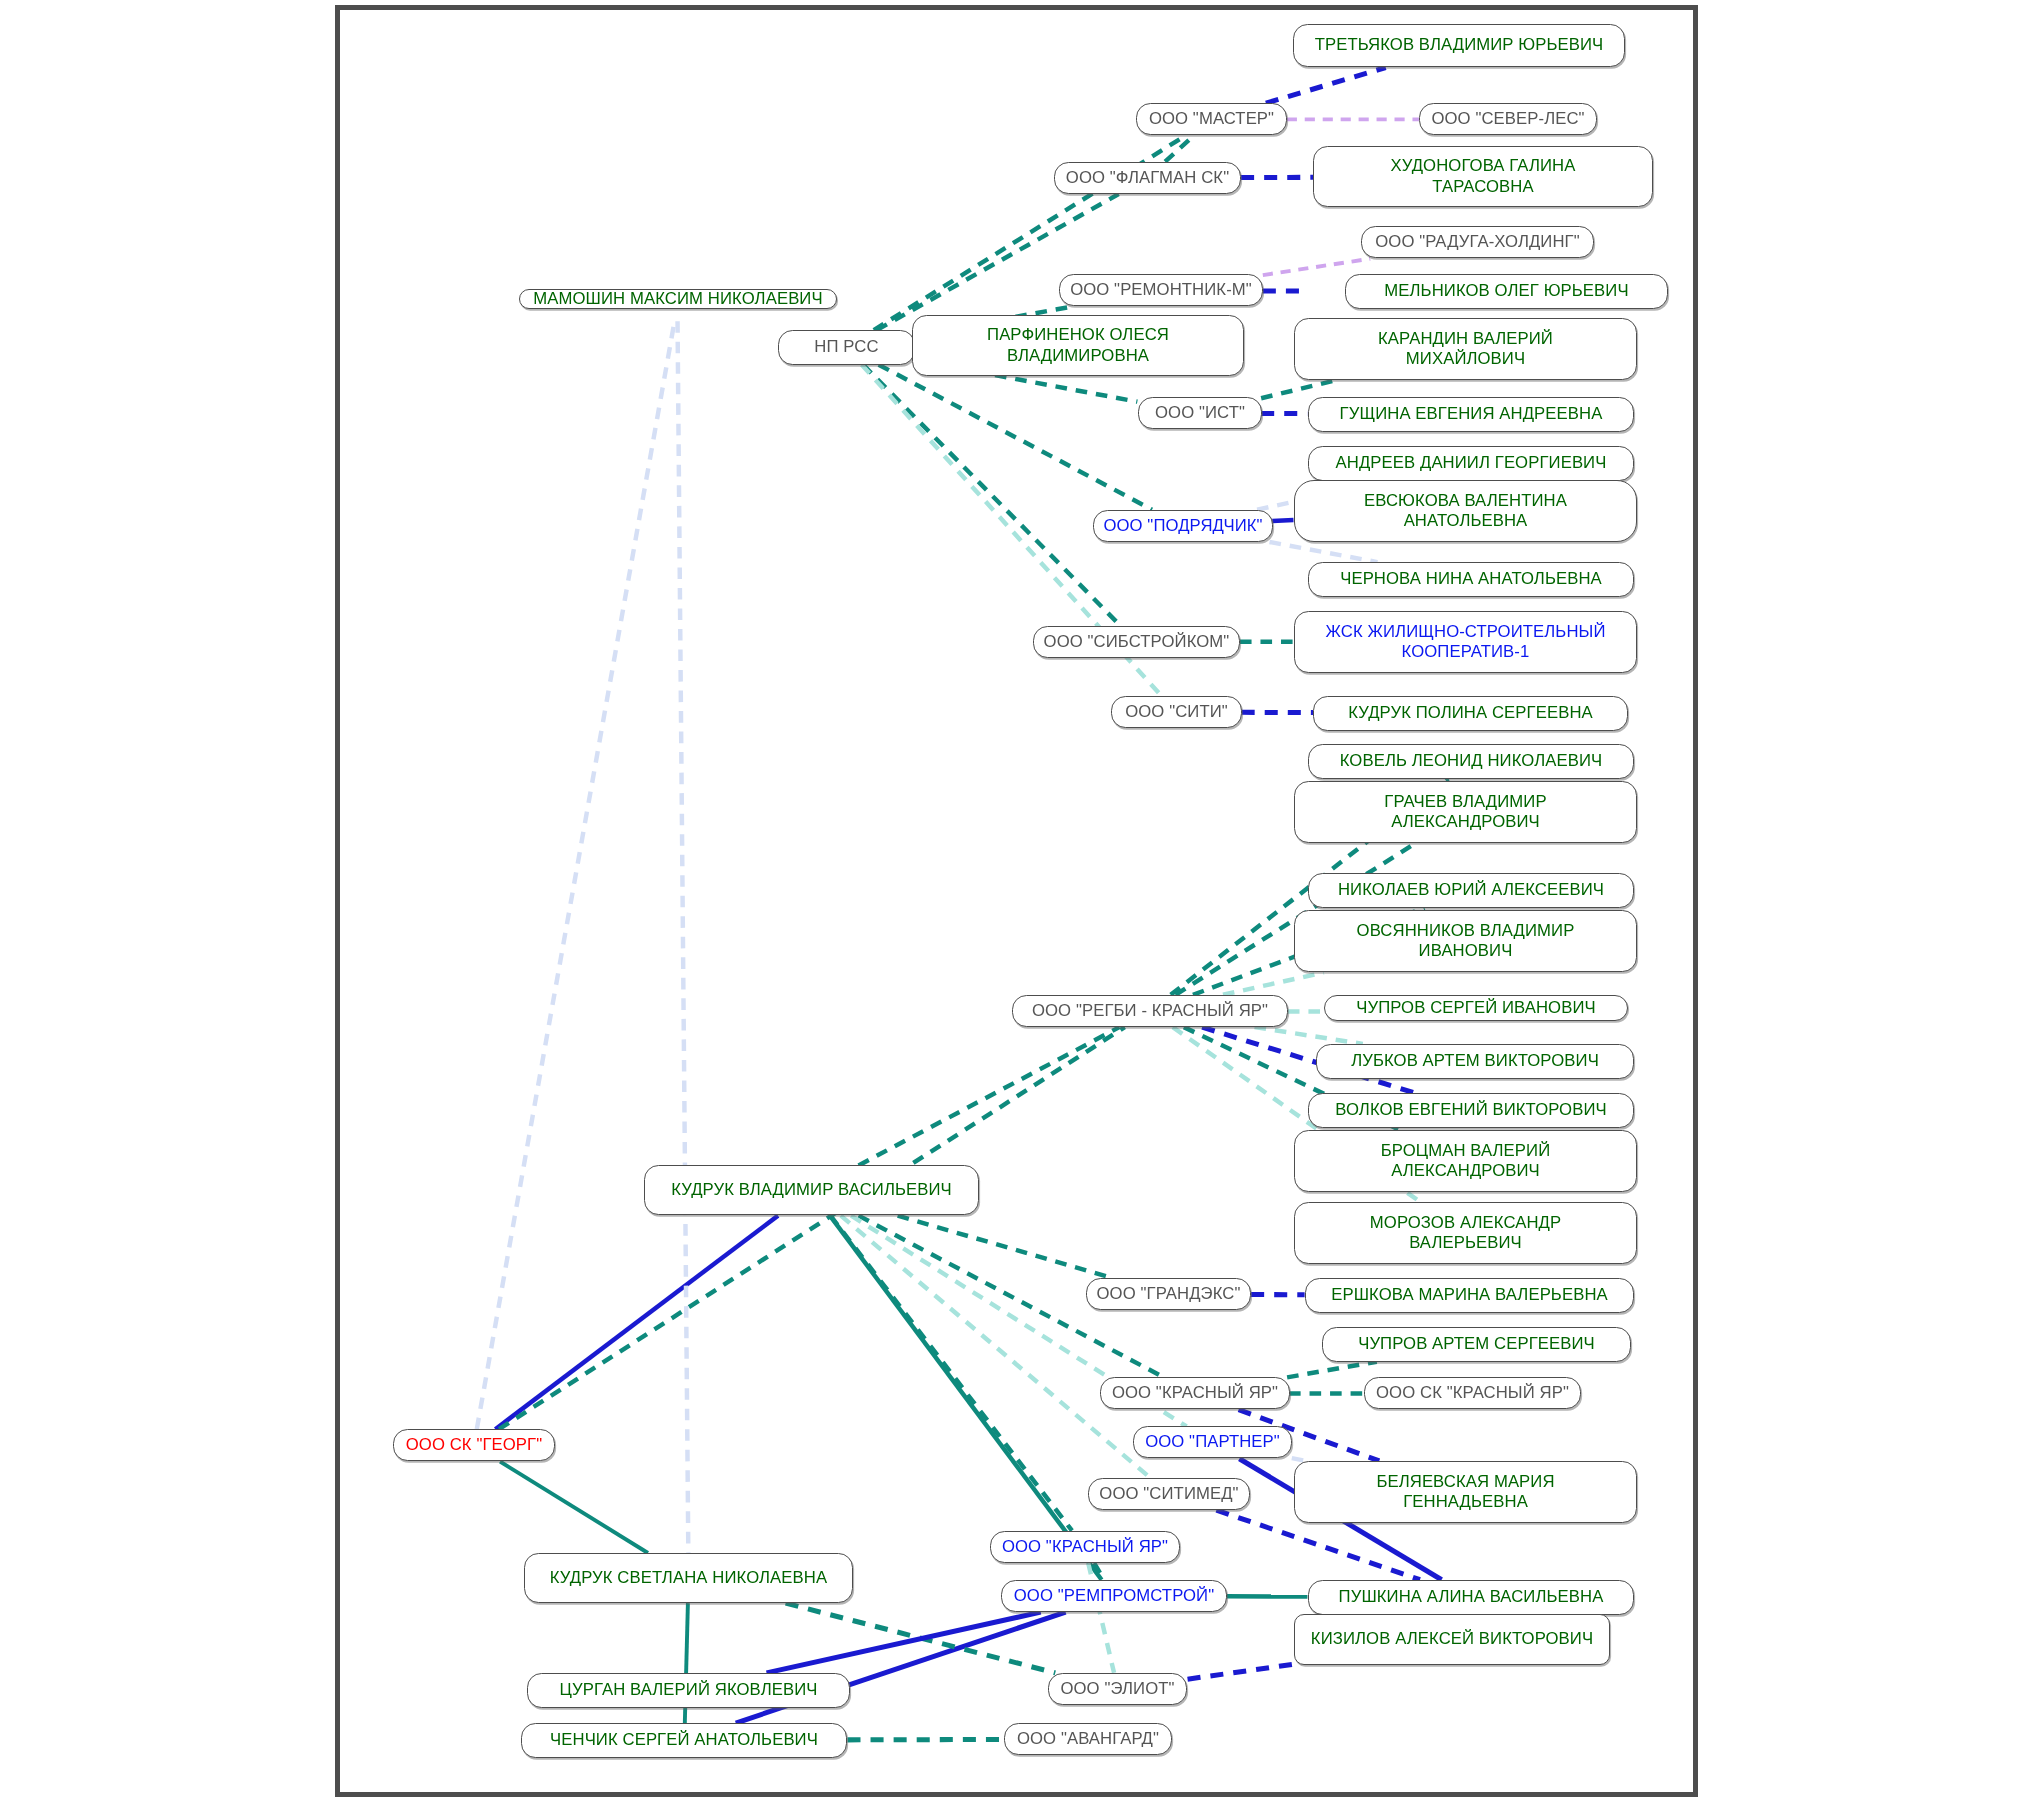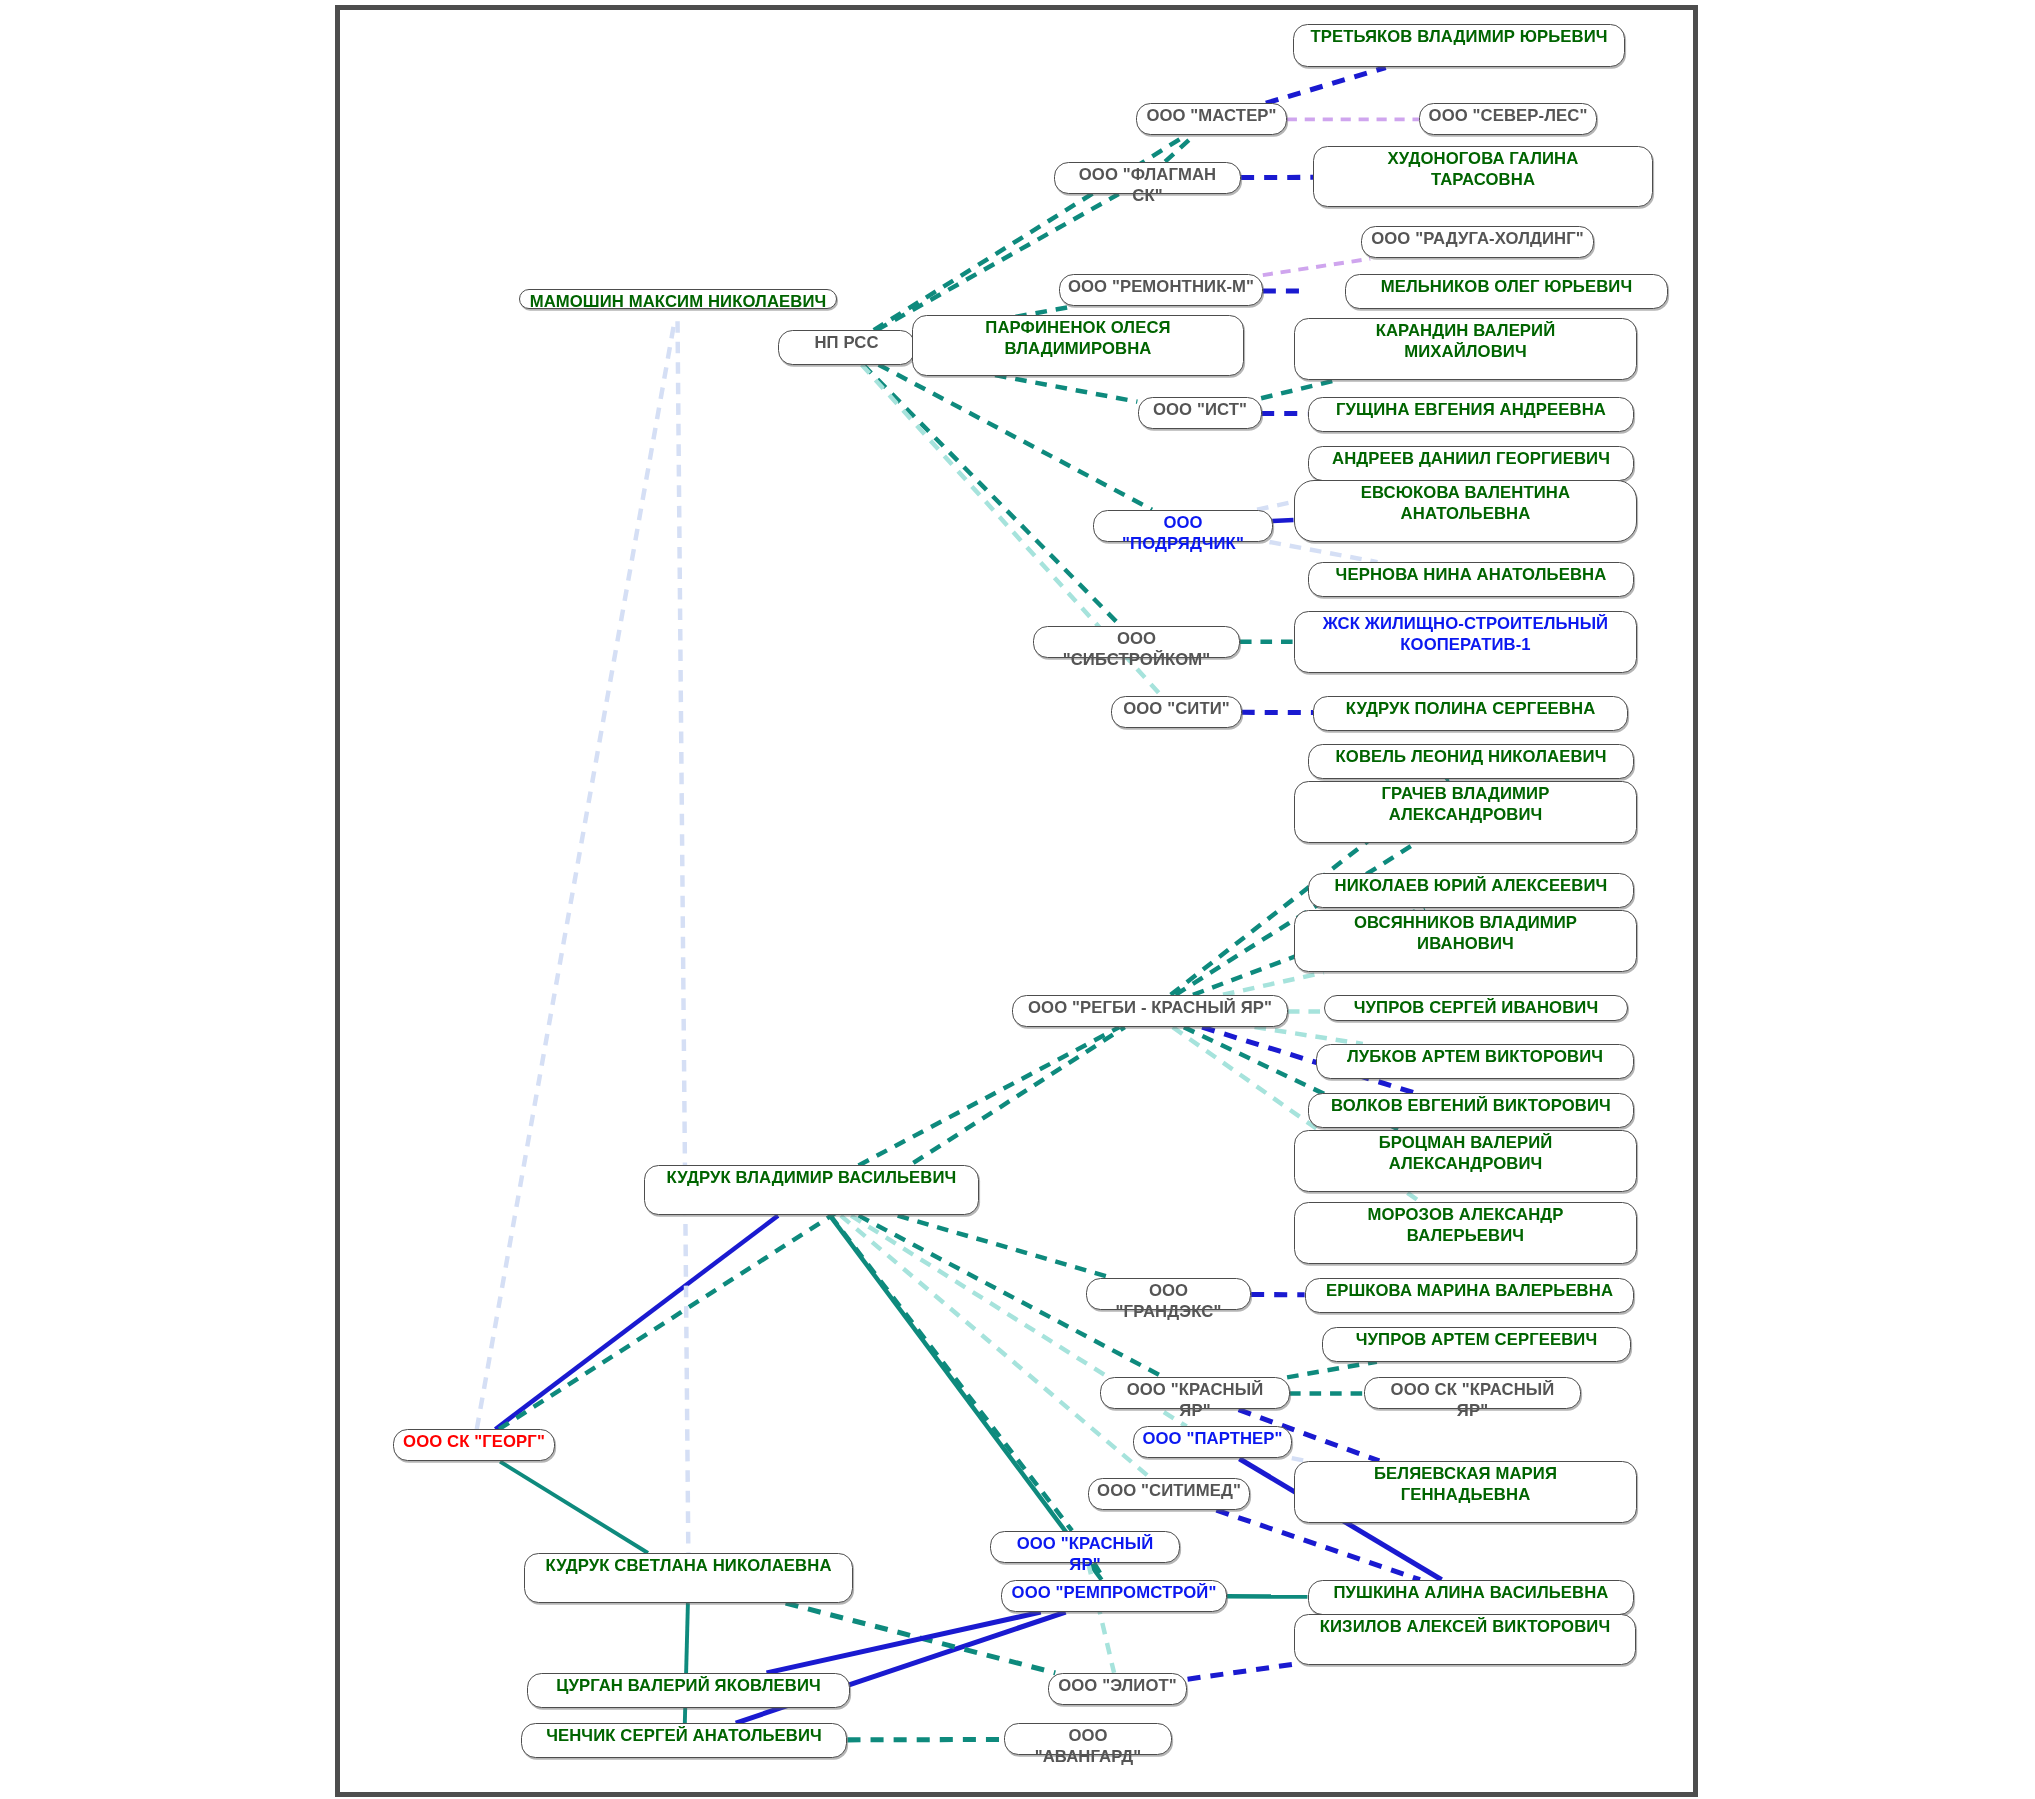--- a/index.html
+++ b/index.html
@@ -4,24 +4,24 @@
 <style>
   html,body{margin:0;padding:0;background:#ffffff;}
   body{font-family:"Liberation Sans", sans-serif;}
   #stage{position:relative;width:2035px;height:1800px;background:#ffffff;overflow:hidden;}
   #frame{position:absolute;left:335px;top:4.5px;width:1363px;height:1792px;
          border:5px solid #4d4d4d;background:#ffffff;box-sizing:border-box;}
   #graph{position:absolute;left:0;top:0;width:2035px;height:1800px;}
   svg.edges{position:absolute;left:0;top:0;width:2035px;height:1800px;pointer-events:none;}
   .node{position:absolute;box-sizing:border-box;
         border:1.7px solid #4d4d4d;border-radius:14.5px;background:#ffffff;
-        display:flex;justify-content:center;text-align:center;
+        display:flex;align-items:center;justify-content:center;text-align:center;
         font-size:16.7px;line-height:1.22;letter-spacing:0.1px;
         padding:2.2px 7.8px;white-space:pre-line;
-        box-shadow:1.1px 1.7px 0 rgba(90,90,90,.45);font-weight:bold;}
+        box-shadow:1.1px 1.7px 0 rgba(90,90,90,.45);}
   .n-person{color:#006400;}
   .n-org{color:#555555;}
   .n-blue{color:#0b18f0;}
   .n-red{color:#ff0000;}
 </style>
 </head>
 <body>
 
 <div id="stage">
   <div id="frame"></div>
@@ -133,21 +133,21 @@
         <div class="node n-person" style="left: 1322px; top: 1327px; width: 309px; height: 35px;"><span>ЧУПРОВ АРТЕМ СЕРГЕЕВИЧ</span></div>
         <div class="node n-org" style="left: 1100px; top: 1377px; width: 190px; height: 32px;"><span>ООО "КРАСНЫЙ ЯР"</span></div>
         <div class="node n-org" style="left: 1364px; top: 1377px; width: 217px; height: 32px;"><span>ООО СК "КРАСНЫЙ ЯР"</span></div>
         <div class="node n-blue" style="left: 1133px; top: 1426px; width: 159px; height: 32px;"><span>ООО "ПАРТНЕР"</span></div>
         <div class="node n-org" style="left: 1088px; top: 1478px; width: 162px; height: 32px;"><span>ООО "СИТИМЕД"</span></div>
         <div class="node n-person" style="left: 1294px; top: 1461px; width: 343px; height: 62px;"><span>БЕЛЯЕВСКАЯ МАРИЯ
 ГЕННАДЬЕВНА</span></div>
         <div class="node n-blue" style="left: 990px; top: 1531px; width: 190px; height: 32px;"><span>ООО "КРАСНЫЙ ЯР"</span></div>
         <div class="node n-blue" style="left: 1001px; top: 1580px; width: 226px; height: 32px;"><span>ООО "РЕМПРОМСТРОЙ"</span></div>
         <div class="node n-person" style="left: 1308px; top: 1580px; width: 326px; height: 35px;"><span>ПУШКИНА АЛИНА ВАСИЛЬЕВНА</span></div>
-        <div class="node n-person" style="left: 1294px; top: 1614px; width: 342px; height: 51px;"><span>КИЗИЛОВ АЛЕКСЕЙ ВИКТОРОВИЧ</span></div>
+        <div class="node n-person" style="left: 1294px; top: 1614px; width: 316px; height: 51px; border-radius: 10px;"><span>КИЗИЛОВ АЛЕКСЕЙ ВИКТОРОВИЧ</span></div>
         <div class="node n-red" style="left: 393px; top: 1429px; width: 162px; height: 32px;"><span>ООО СК "ГЕОРГ"</span></div>
         <div class="node n-person" style="left: 524px; top: 1553px; width: 329px; height: 50px;"><span>КУДРУК СВЕТЛАНА НИКОЛАЕВНА</span></div>
         <div class="node n-org" style="left: 1048px; top: 1673px; width: 139px; height: 32px;"><span>ООО "ЭЛИОТ"</span></div>
         <div class="node n-person" style="left: 527px; top: 1673px; width: 323px; height: 35px;"><span>ЦУРГАН ВАЛЕРИЙ ЯКОВЛЕВИЧ</span></div>
         <div class="node n-person" style="left: 521px; top: 1723px; width: 326px; height: 35px;"><span>ЧЕНЧИК СЕРГЕЙ АНАТОЛЬЕВИЧ</span></div>
         <div class="node n-org" style="left: 1004px; top: 1723px; width: 168px; height: 32px;"><span>ООО "АВАНГАРД"</span></div>
         <div class="node n-person" style="left: 519px; top: 289px; width: 318px; height: 20px;"><span>МАМОШИН МАКСИМ НИКОЛАЕВИЧ</span></div>
       </div>
   </div>
 </div>

